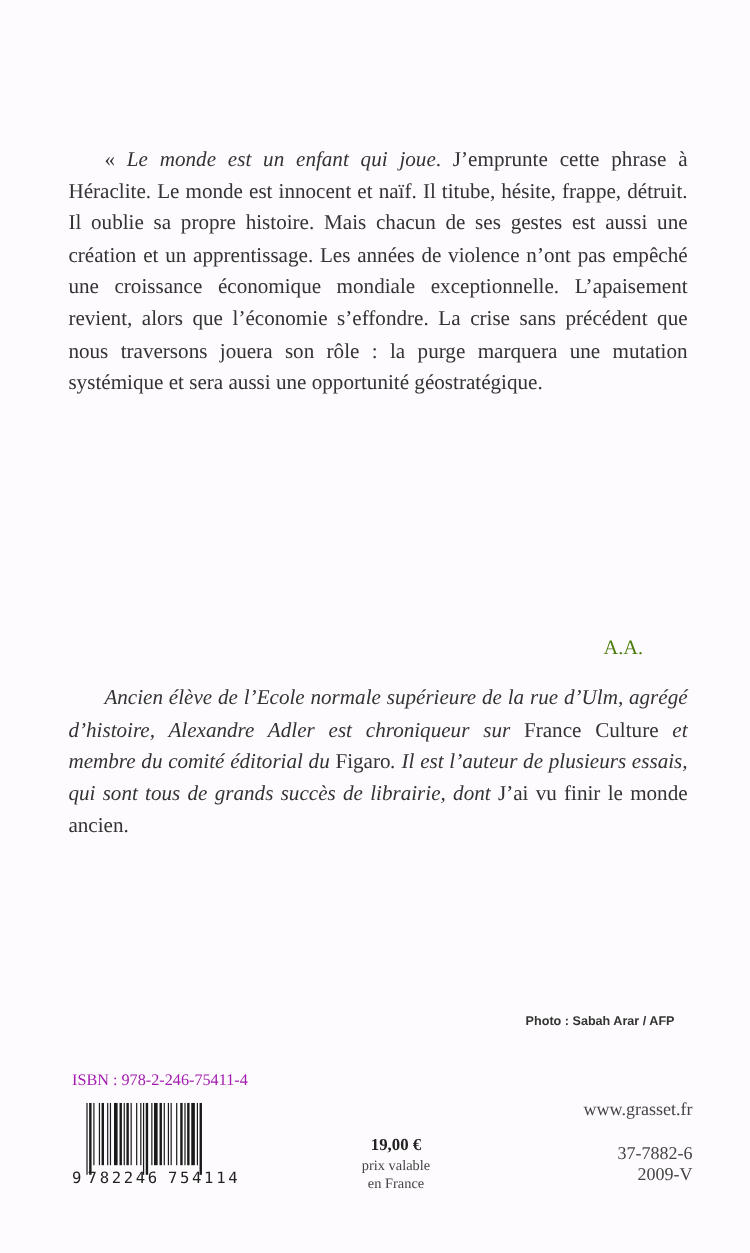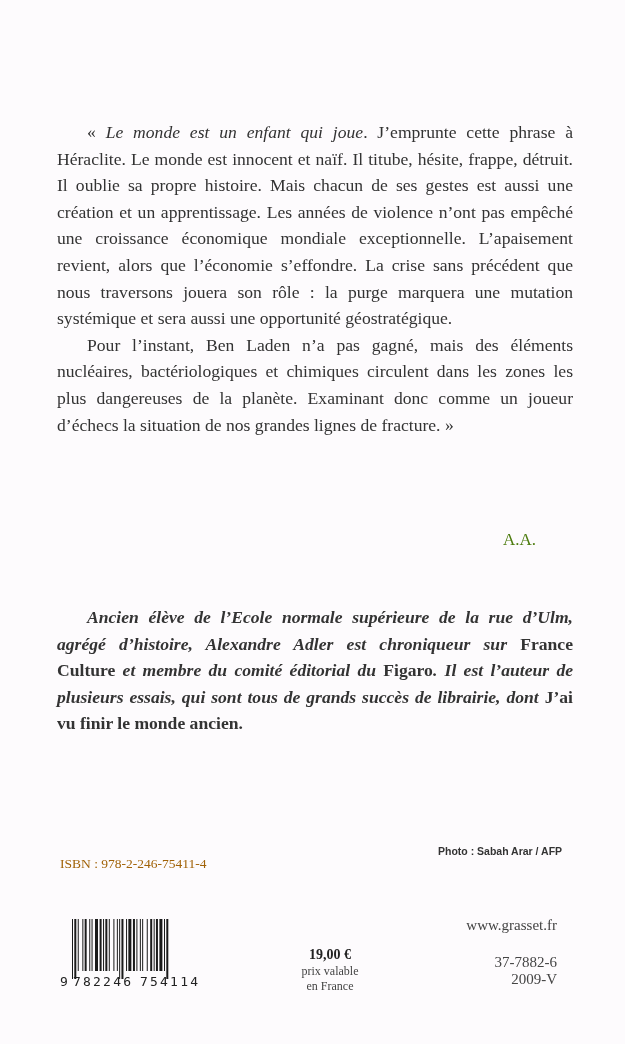--- a/index.html
+++ b/index.html
@@ -18,57 +18,56 @@
       position: absolute; left: 57px; width: 516px;
       font-size: 17.6px; line-height: 26.6px; text-align: justify;
       color: #333;
     }
     .quote { top: 119px; }
     .body-text p { margin: 0; text-indent: 30px; }
     .signature {
       position: absolute; top: 513px; right: 89px;
       font-size: 17px; color: #4d7c0f; margin-top: 17px;
     }
-    .bio { top: 604px; font-weight: bold; }
+    .bio { top: 568px; }
     .bio .it { font-style: italic; }
     .photo-credit {
       position: absolute; top: 845px; left: 438px;
       font-family: "Liberation Sans", sans-serif; font-weight: 700;
       font-size: 10.5px; color: #333; text-align: center;
     }
     .isbn {
-      position: absolute; top: 856px; left: 60px;
-      font-size: 13.5px; color: #a16207;
+      position: absolute; top: 892px; left: 60px;
+      font-size: 13.5px; color: #a21caf;
     }
     .barcode {
       position: absolute; top: 919px; left: 60px; width: 148px; height: 70px;
     }
     .barcode svg { display: block; }
     .price-block {
       position: absolute; top: 930px; left: 278px; width: 104px;
       text-align: center; font-size: 12px; line-height: 15px; color: #444; margin-top: 16px;
     }
     .price { font-weight: 700; font-size: 14px; color: #222; line-height: 18px; }
     .right-info {
-      position: absolute; right: 68px; text-align: right;
+      position: absolute; right: 48px; text-align: right;
       font-size: 15px; color: #444;
     }
     .website { top: 917px; }
     .codes { top: 954px; line-height: 17px; }
   </style>
 </head>
 <body>
 
 <h1 class="title">
   <br>
 </h1>
 
 <div class="body-text quote">
   <p><span>« </span><em>Le monde est un enfant qui joue</em><span>. J’emprunte cette phrase à Héraclite. Le monde est innocent et naïf. Il titube, hésite, frappe, détruit. Il oublie sa propre histoire. Mais chacun de ses gestes est aussi une création et un apprentissage. Les années de violence n’ont pas empêché une croissance économique mondiale exceptionnelle. L’apaisement revient, alors que l’économie s’effondre. La crise sans précédent que nous traversons jouera son rôle : la purge marquera une mutation systémique et sera aussi une opportunité géostratégique.</span></p>
-  <p>Pour l’instant, Ben Laden n’a pas gagné, mais des éléments nucléaires, bactériologiques et chimiques circulent dans les zones les plus dangereuses de la planète. Examinant donc comme un joueur d’échecs la situation de nos grandes lignes de fracture. »</p>
 </div>
 
 <div class="signature">A.A.</div>
 
 <div class="body-text bio">
   <p><span class="it">Ancien élève de l’Ecole normale supérieure de la rue d’Ulm, agrégé d’histoire, Alexandre Adler est chroniqueur sur </span><span>France Culture</span><span class="it"> et membre du comité éditorial du </span><span>Figaro</span><span class="it">. Il est l’auteur de plusieurs essais, qui sont tous de grands succès de librairie, dont </span><span>J’ai vu finir le monde ancien</span><span>.</span></p>
 </div>
 
 <div class="photo-credit">Photo : Sabah Arar / AFP</div>
 

